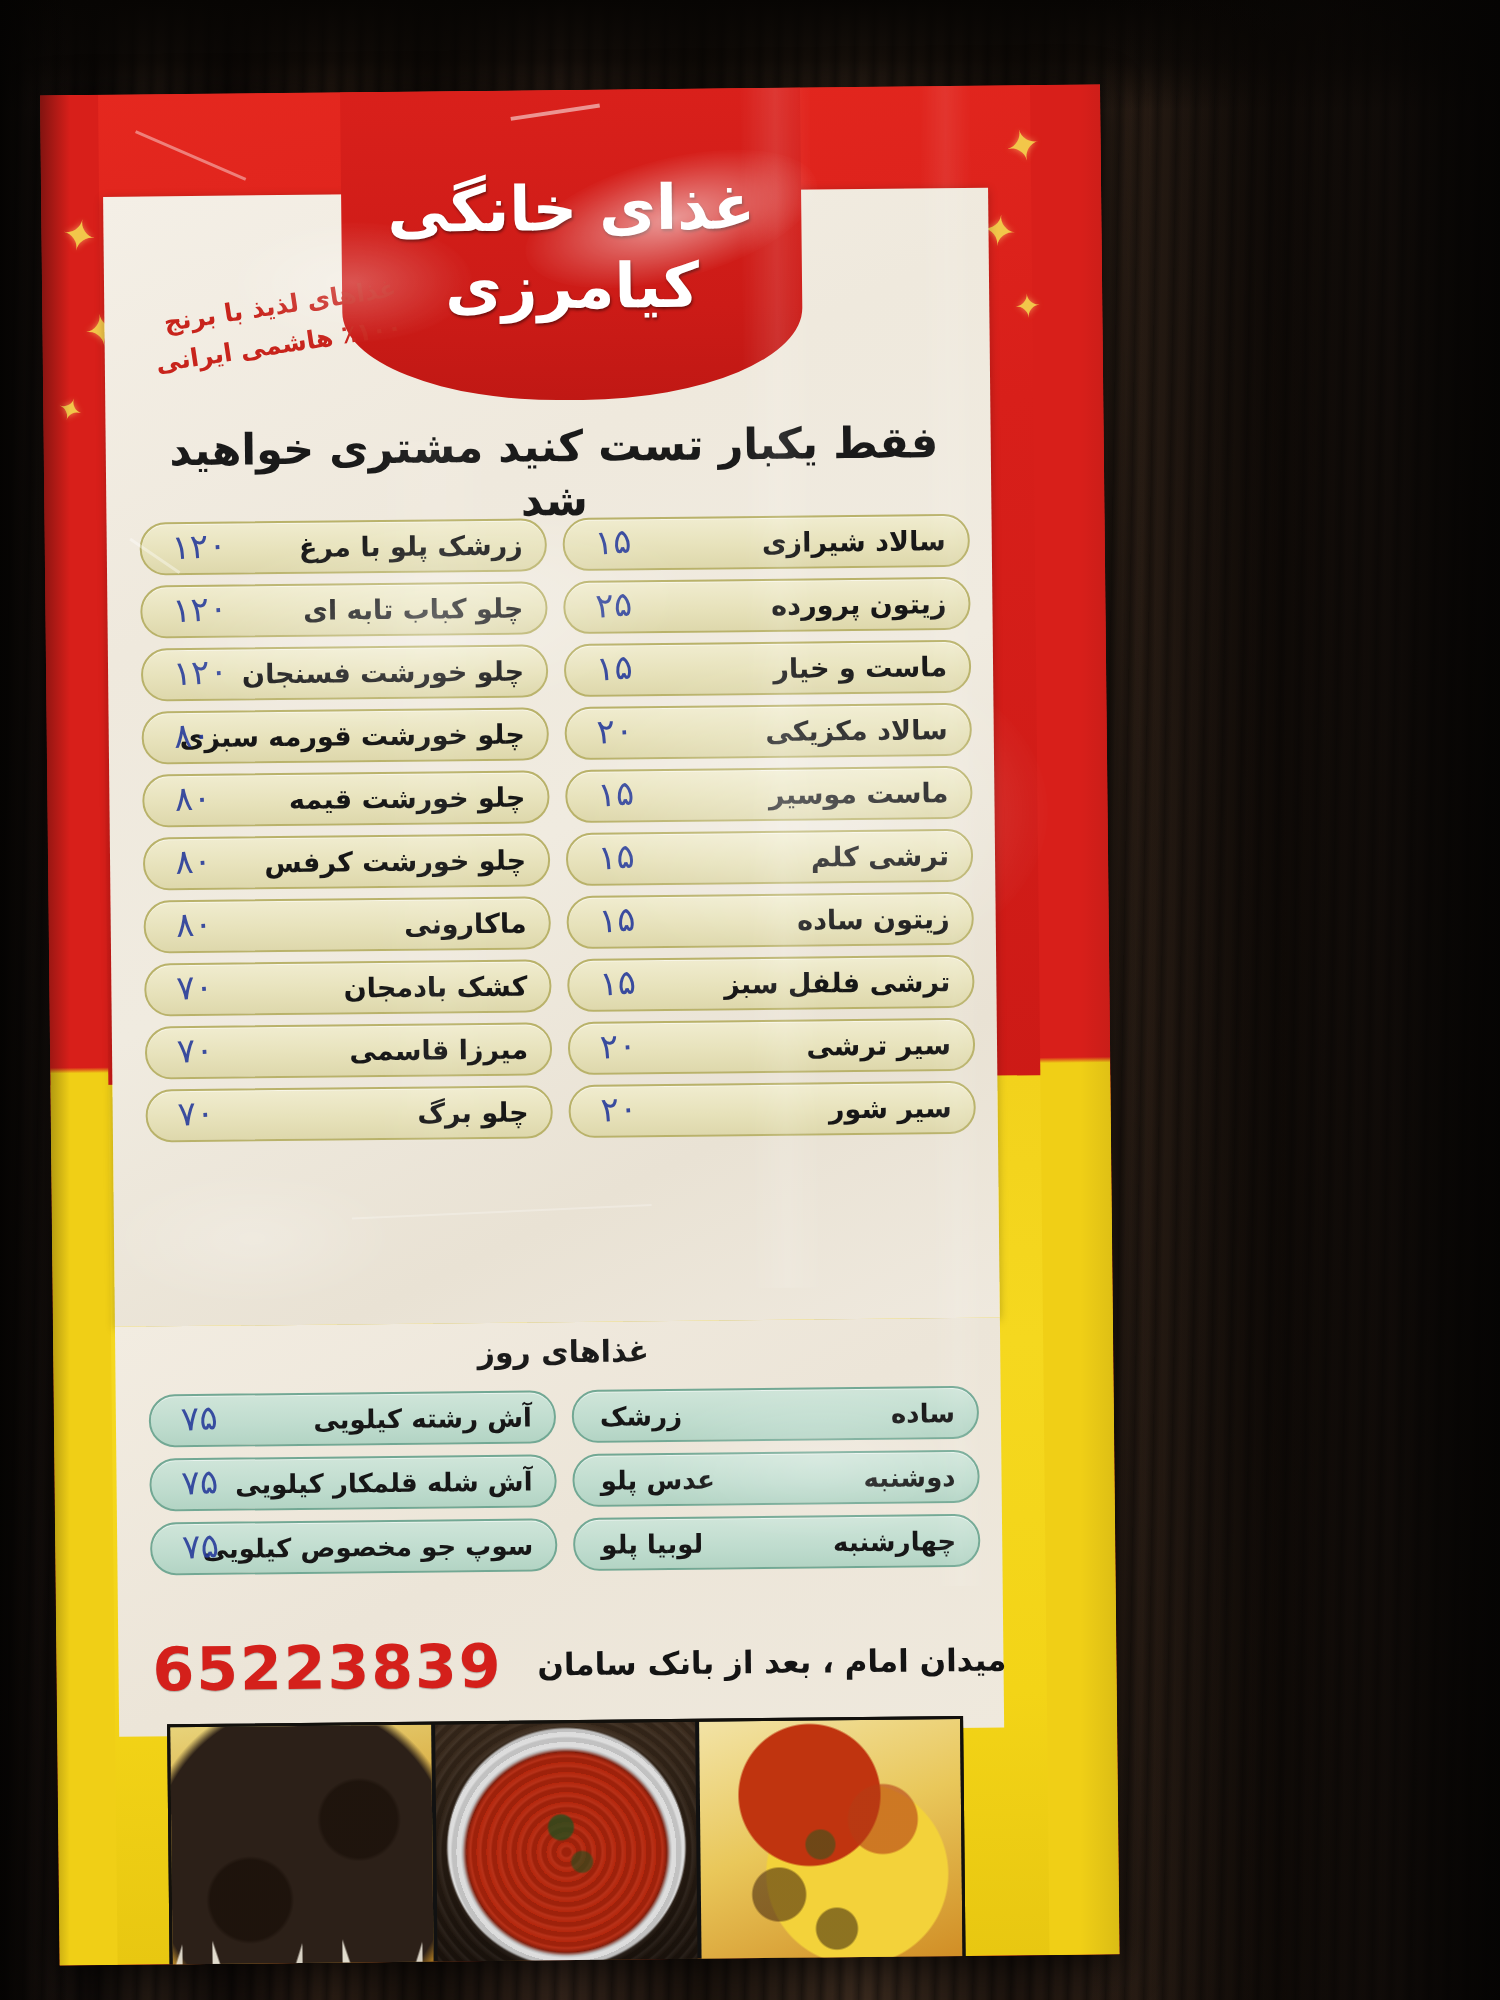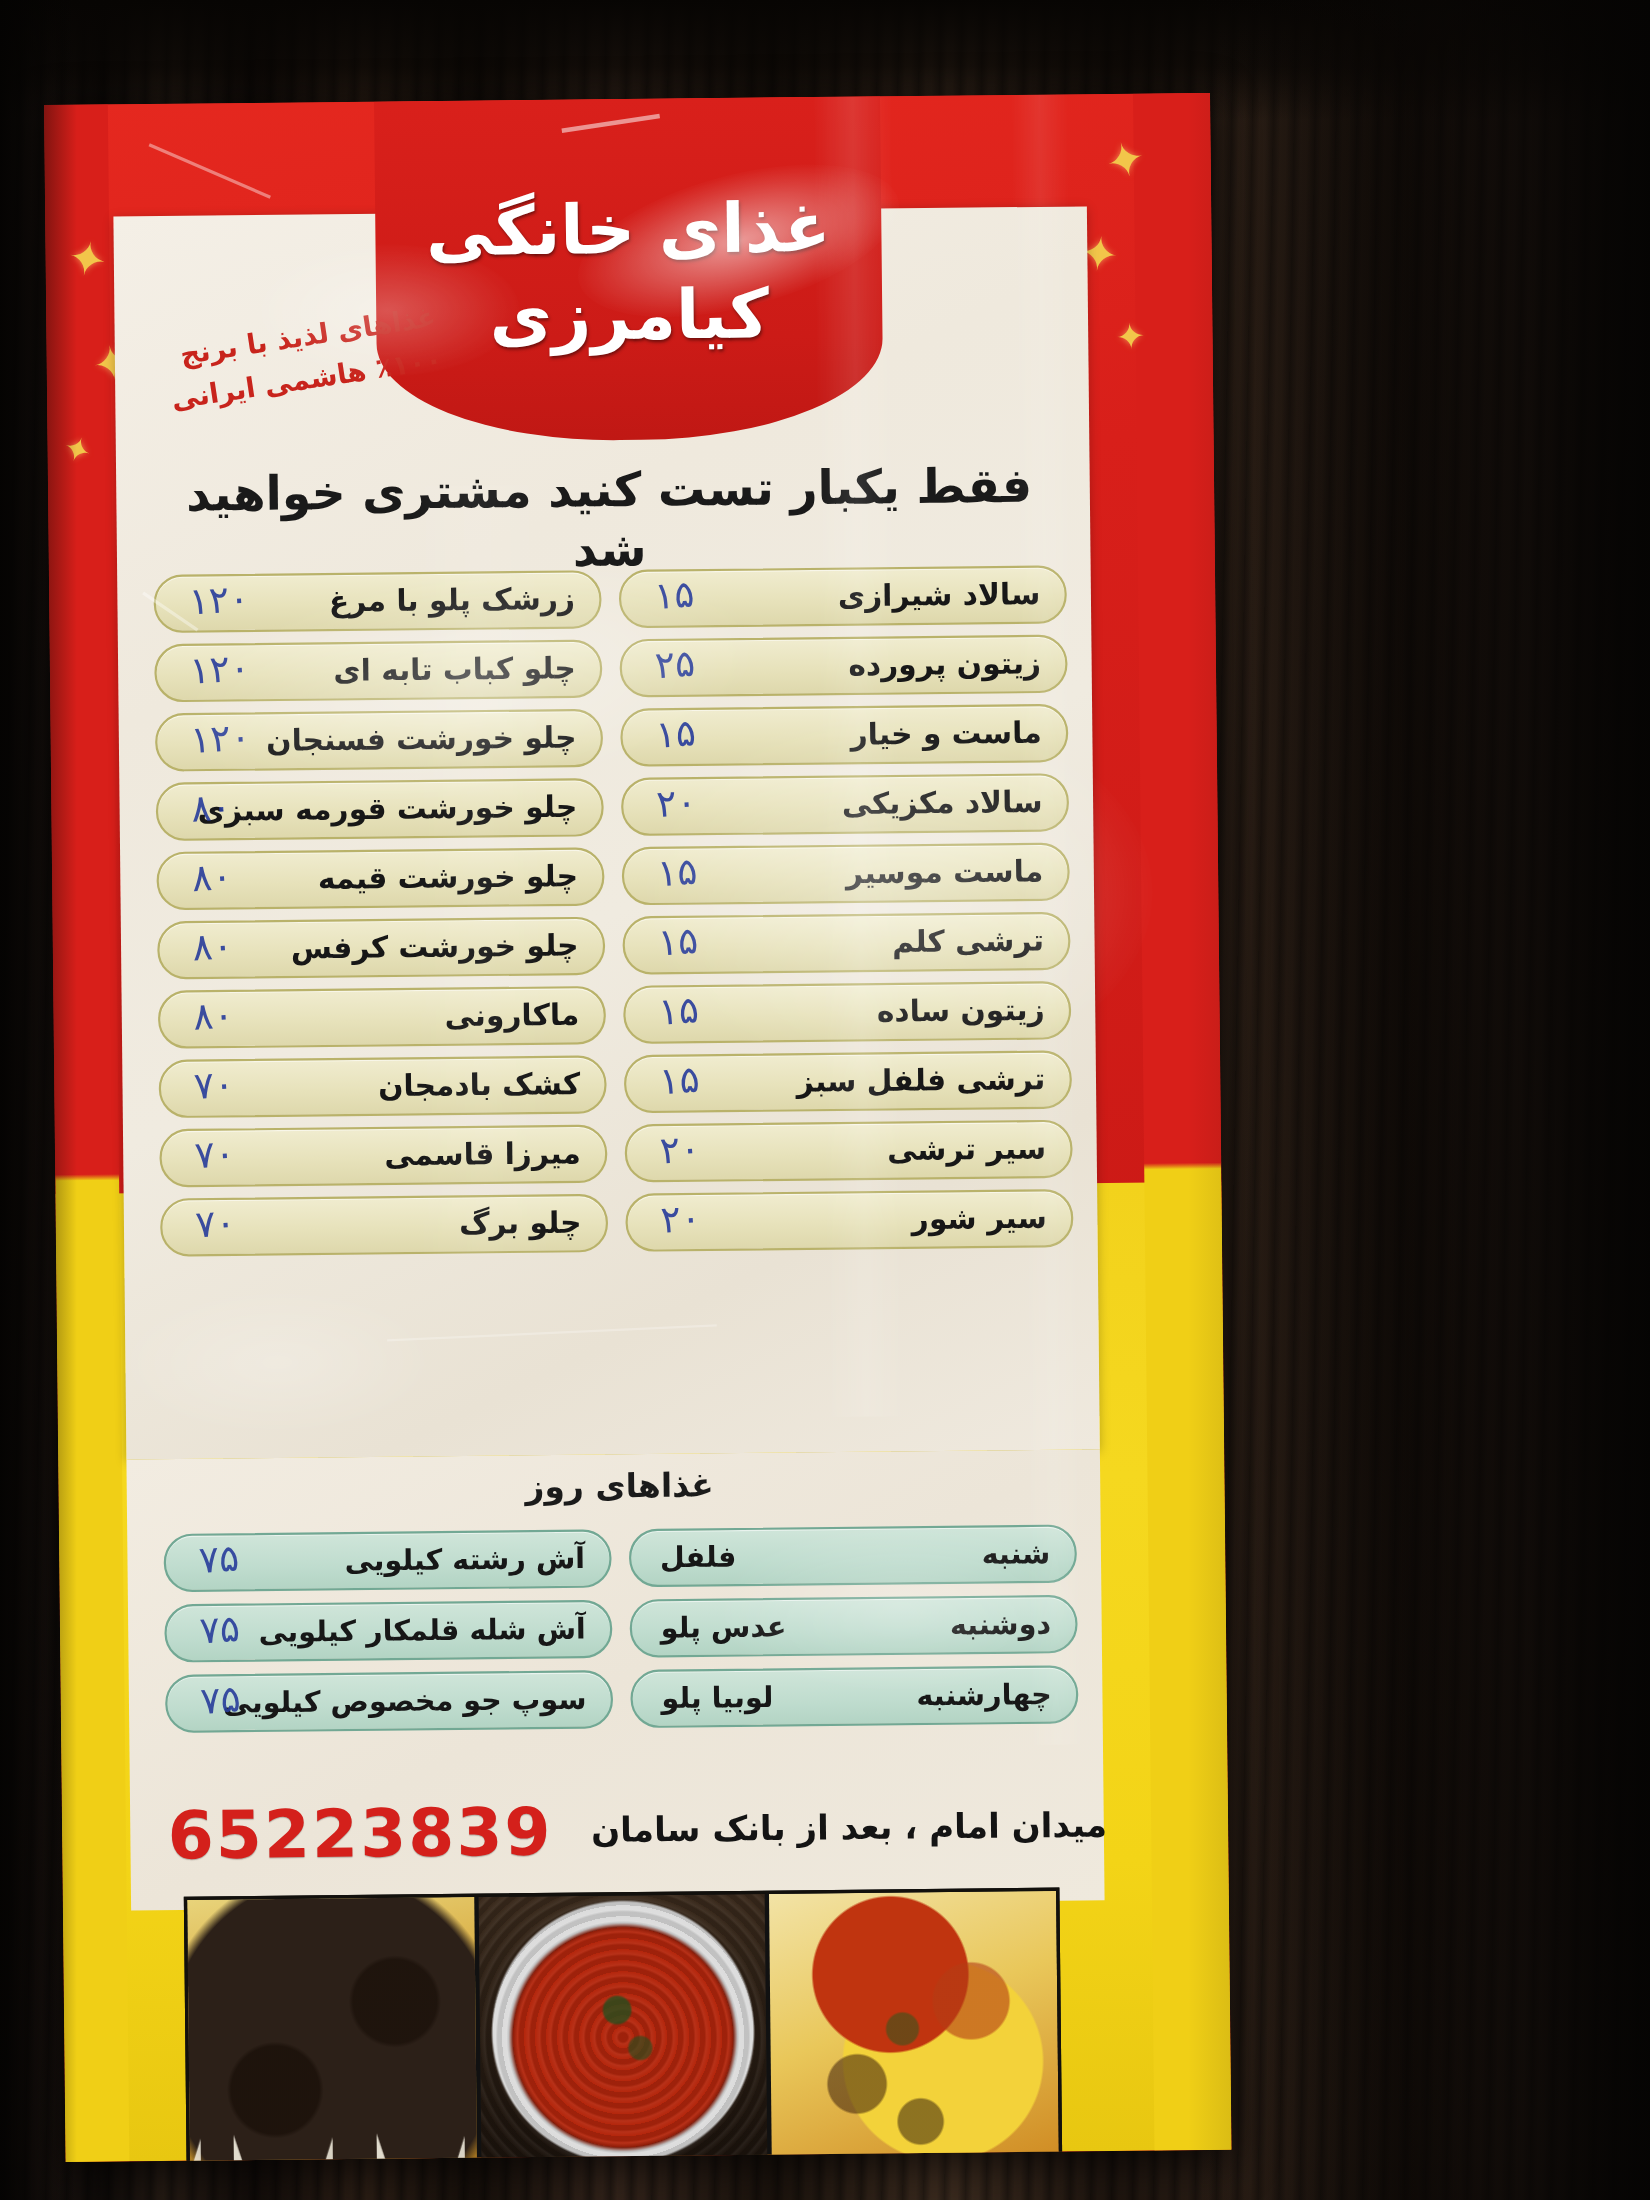--- a/index.html
+++ b/index.html
@@ -511,22 +511,22 @@
         <span class="price">۷۵</span>
       </div>
       <div class="row green">
         <span class="name">سوپ جو مخصوص کیلویی</span>
         <span class="price">۷۵</span>
       </div>
     </div>
 
     <div class="col2">
       <div class="row green">
-        <span class="name">شنبه</span>
-        <span class="day">فلفل</span>
+        <span class="name">ساده</span>
+        <span class="day">زرشک</span>
       </div>
       <div class="row green">
         <span class="name">دوشنبه</span>
         <span class="day">عدس پلو</span>
       </div>
       <div class="row green">
         <span class="name">چهارشنبه</span>
         <span class="day">لوبیا پلو</span>
       </div>
     </div>

